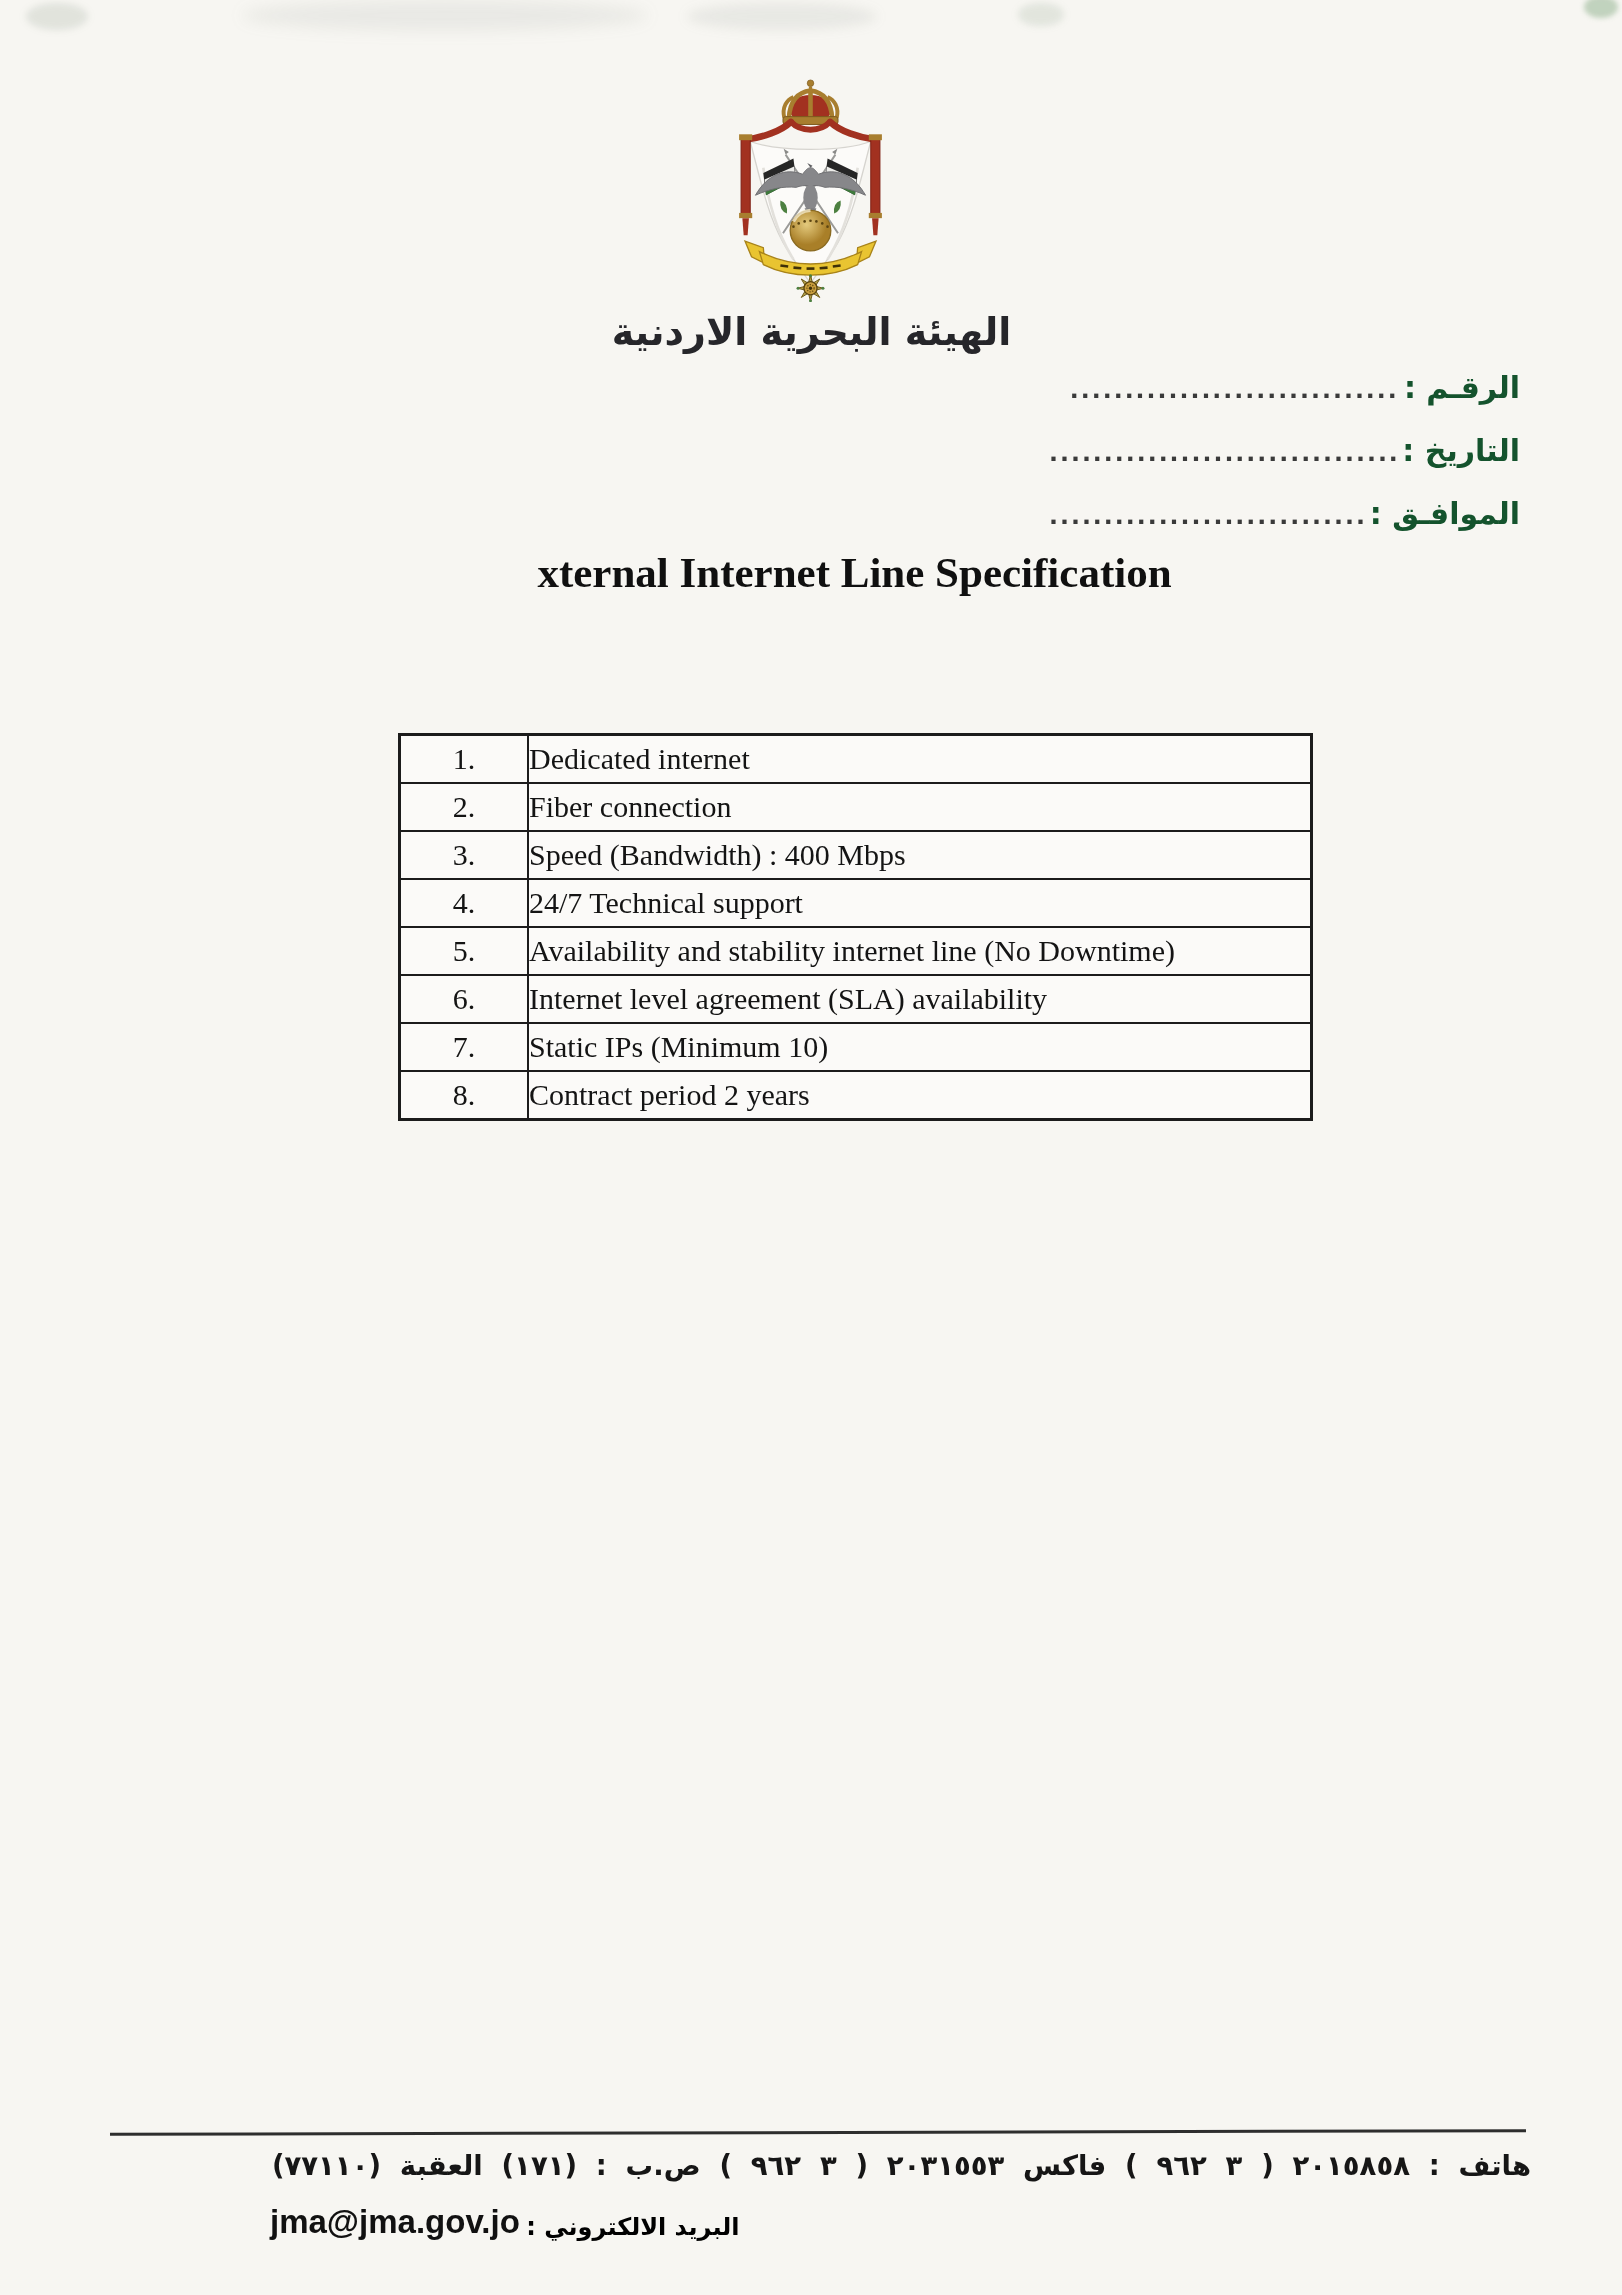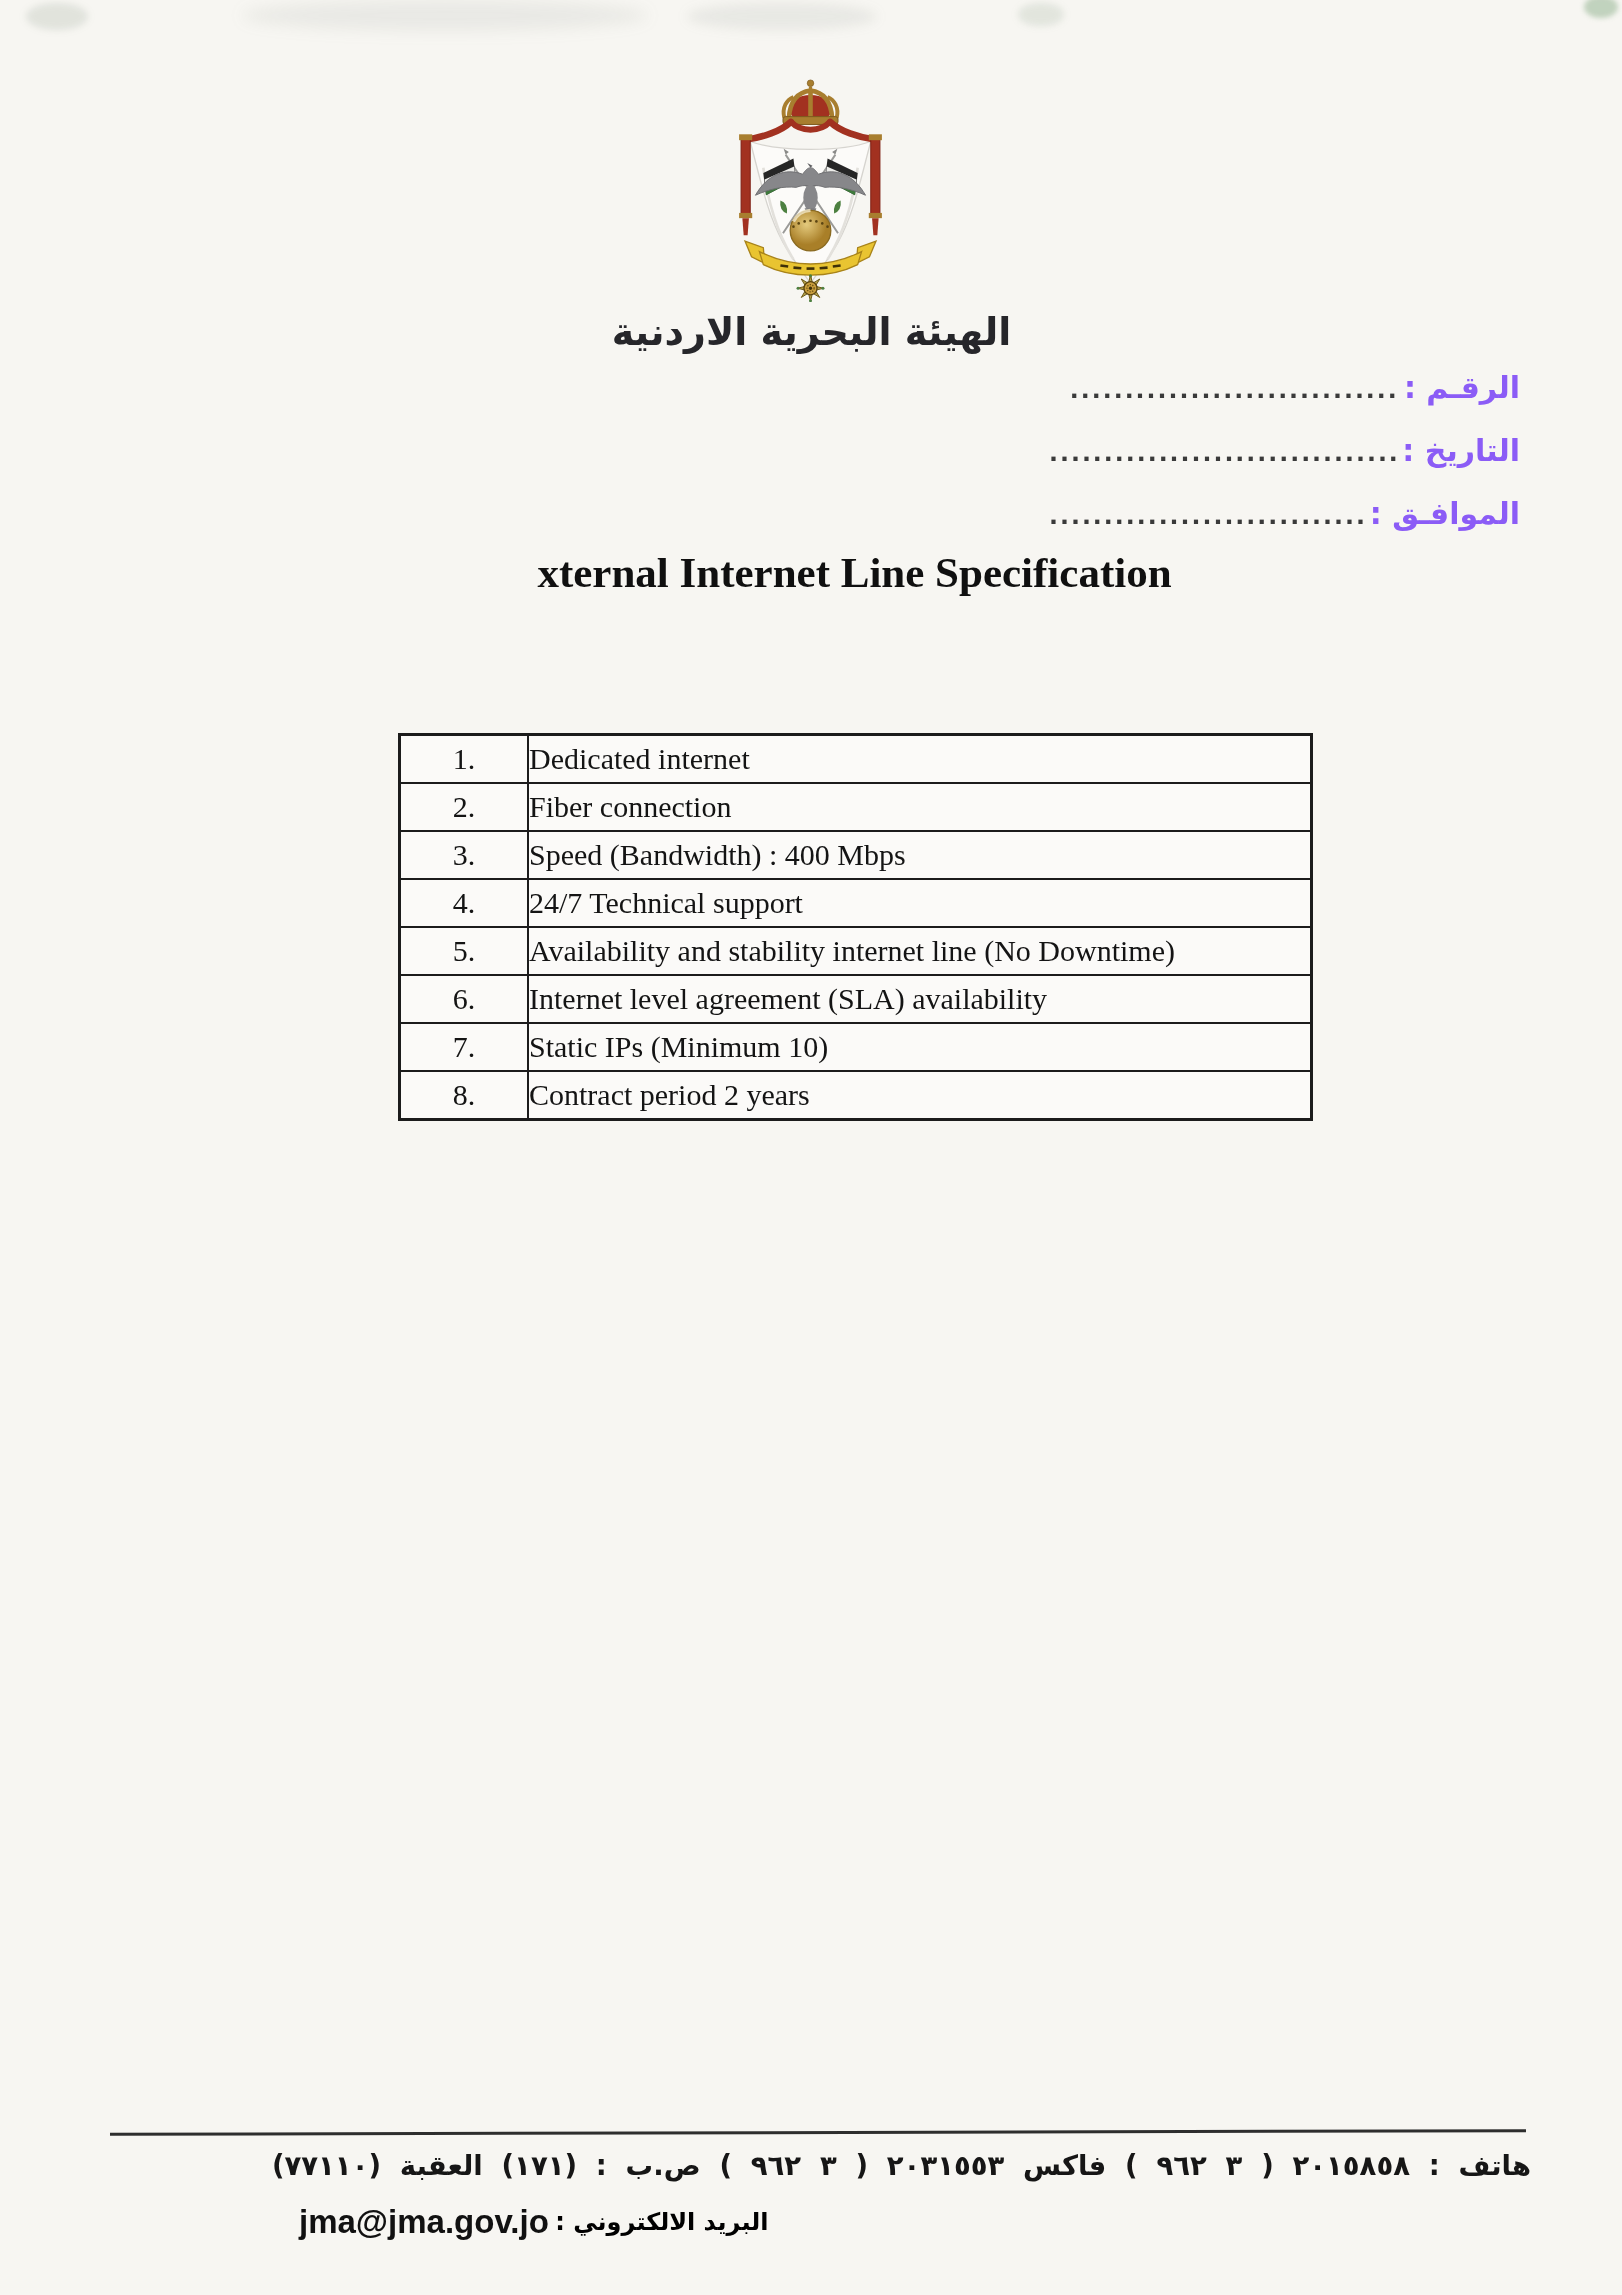--- a/index.html
+++ b/index.html
@@ -29,21 +29,21 @@
   }
 
   .ref-fields{
     position:absolute;top:370px;right:103px;width:471px;
     direction:rtl;
   }
   .ref-row{
     height:63px;display:flex;align-items:baseline;
     justify-content:flex-start;gap:5.2px;white-space:nowrap;
   }
-  .ref-label{font-weight:bold;font-size:30px;color:#8b5cf6;}
+  .ref-label{font-weight:bold;font-size:30px;color:#14532d;}
   .ref-dots{
     font-weight:bold;font-size:23.6px;letter-spacing:2px;color:#3a3a3a;
     direction:ltr;overflow:hidden;
   }
 
   .doc-title{
     position:absolute;top:548px;left:43px;width:1623px;
     text-align:center;
     font-family:"Liberation Serif",serif;
     font-weight:bold;font-size:43px;color:#101010;
@@ -72,21 +72,21 @@
     background:#2e2e2e;transform:rotate(-0.15deg);
   }
   .footer-line1{
     position:absolute;left:118px;top:2149px;width:1413px;
     direction:rtl;text-align:right;
     font-weight:bold;font-size:27.5px;color:#161616;
     word-spacing:9.2px;white-space:nowrap;
   }
   .footer-group{
     position:absolute;top:2203px;
-    display:flex;align-items:center;gap:6.5px;white-space:nowrap;margin-left:29px;
+    display:flex;align-items:flex-end;gap:6.5px;white-space:nowrap;
   }
   .fg-email{left:270px;}
   .fg-site{left:864px;}
   .footer-url{
     font-family:"Liberation Sans",sans-serif;
     font-weight:bold;font-size:33px;color:#111;
   }
   .footer-label{
     direction:rtl;font-weight:bold;font-size:24px;color:#000000;
   }

